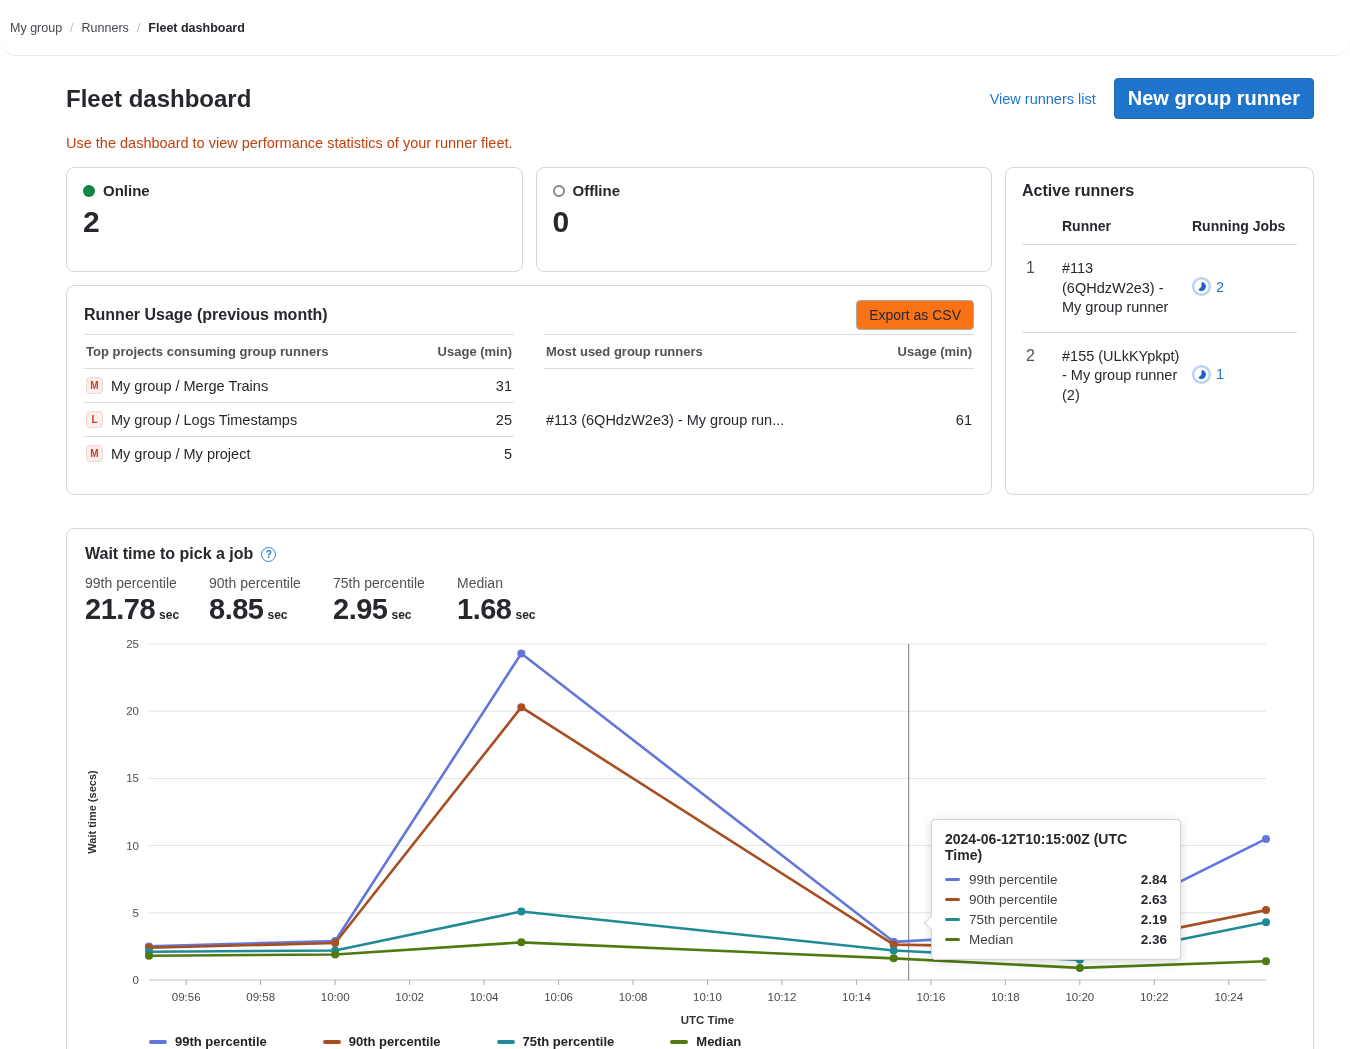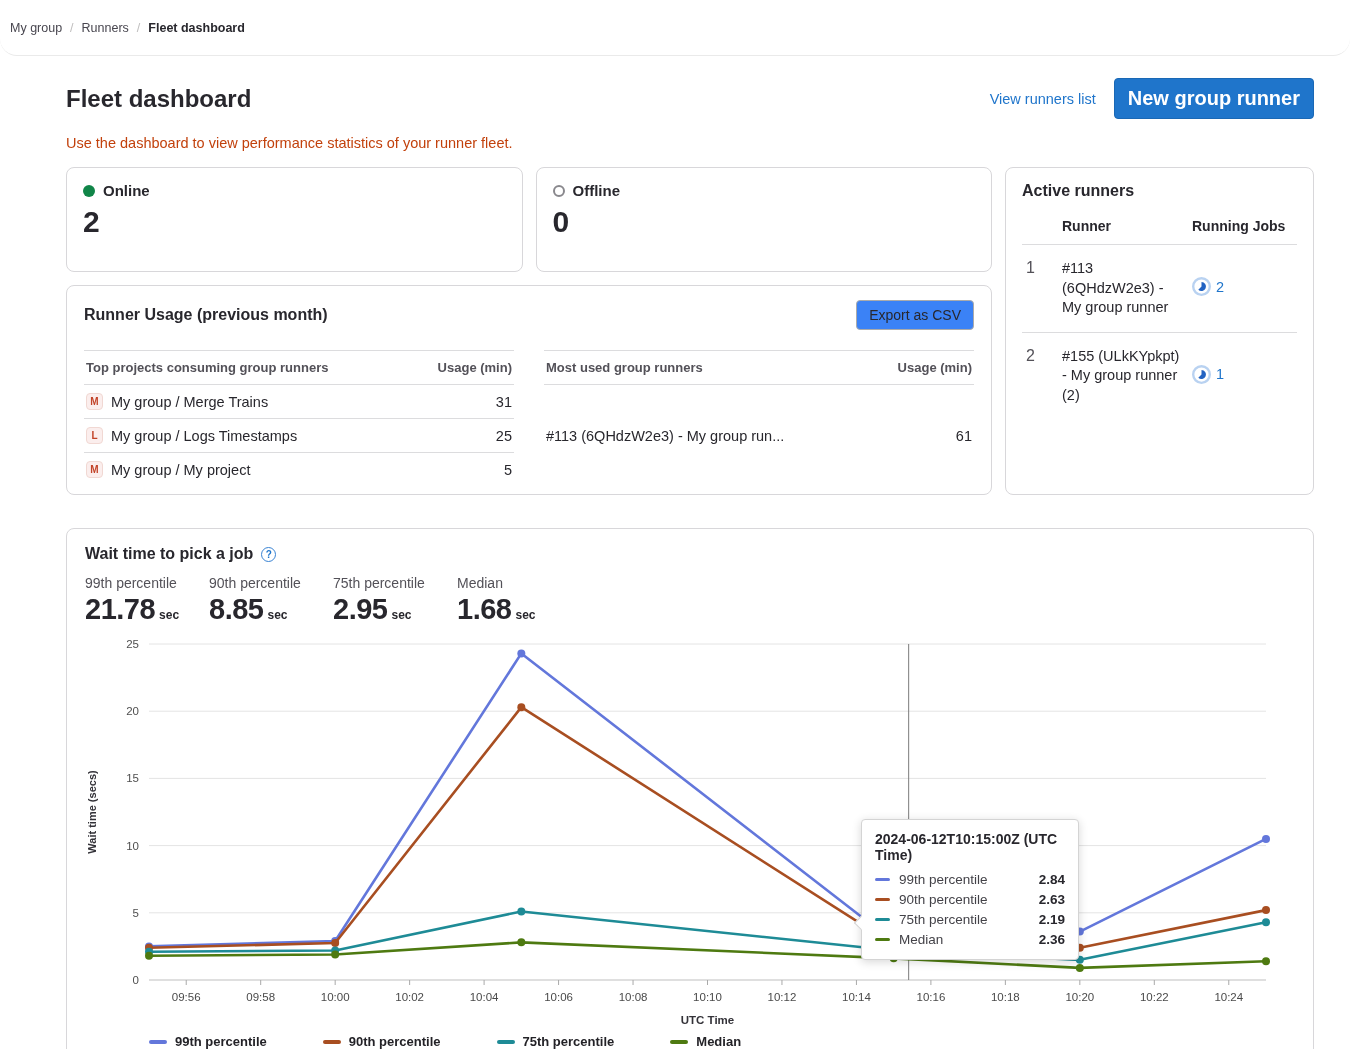--- a/index.html
+++ b/index.html
@@ -42,23 +42,23 @@
   .ar-table td { padding:14px 4px; border-bottom:1px solid #dcdcde; vertical-align:top; }
   .ar-table tr:last-child td { border-bottom:none; }
   .ar-index { color:#535158; font-size:16px; width:36px; }
   .runner-name { width:130px; line-height:1.35; }
   .jobs-cell { white-space:nowrap; }
   .jobs-wrap { display:flex; align-items:center; gap:5px; margin-top:18px; }
   .jobs-count { color:#1f75cb; }
 
   .usage-card { grid-column:1 / span 2; grid-row:2; padding:14px 17px; }
   .usage-head { display:flex; align-items:center; justify-content:space-between; }
-  .secondary-btn { background:#3b82f6; border:1px solid #ababab; border-radius:4px;
+  .secondary-btn { background:#f97316; border:1px solid #ababab; border-radius:4px;
     font-size:14px; color:#28272d; padding:6px 12px; cursor:pointer; }
-  .usage-tables { display:grid; grid-template-columns:1fr 1fr; gap:30px; margin-top:20px; }
+  .usage-tables { display:grid; grid-template-columns:1fr 1fr; gap:30px; margin-top:4px; }
   .u-table { width:100%; border-collapse:collapse; font-size:14.5px; }
   .u-table th { font-size:13px; font-weight:bold; color:#535158; padding:9px 2px;
     border-top:1px solid #dcdcde; border-bottom:1px solid #dcdcde; text-align:left; }
   .u-table th.num, .u-table td.num { text-align:right; }
   .u-table td { padding:8px 2px; border-bottom:1px solid #dcdcde; }
   .u-table tr:last-child td { border-bottom:none; }
   .proj-cell { display:flex; align-items:center; gap:8px; }
   .avatar-chip { width:17px; height:17px; border-radius:4px; background:#fbeeed;
     border:1px solid #f1d8d3; color:#c24328; font-size:10px; font-weight:bold;
     display:flex; align-items:center; justify-content:center; }
@@ -76,21 +76,21 @@
   .stat-value { font-size:29px; font-weight:bold; letter-spacing:-0.5px; }
   .stat-unit { font-size:12px; font-weight:bold; }
 
   .chart-wrap { position:relative; margin-top:10px; }
   .chart-svg { display:block; }
   .chart-legend { display:flex; gap:56px; margin:2px 0 0 64px; }
   .legend-item { display:flex; align-items:center; gap:8px; font-size:13px; font-weight:bold;
     color:#232227; cursor:pointer; }
   .legend-swatch { width:18px; height:4px; border-radius:2px; display:inline-block; }
 
-  .chart-tooltip { position:absolute; left:776px; top:183px; width:218px; background:#fff;
+  .chart-tooltip { position:absolute; left:846px; top:183px; width:250px; background:#fff;
     border:1px solid #d4d4d4; border-radius:4px; box-shadow:0 2px 10px rgba(0,0,0,0.16);
     padding:11px 13px 12px 13px; z-index:5; }
   .tt-arrow { position:absolute; left:-6px; top:98px; width:10px; height:10px; background:#fff;
     border-left:1px solid #d4d4d4; border-bottom:1px solid #d4d4d4; transform:rotate(45deg); }
   .tt-title { font-size:14px; font-weight:bold; margin-bottom:9px; }
   .tt-row { display:flex; align-items:center; gap:9px; margin-top:5px; font-size:13.5px; color:#434248; }
   .tt-swatch { width:15px; height:3px; border-radius:2px; flex:none; }
   .tt-value { margin-left:auto; font-weight:bold; color:#28272d; }
 </style>
 </head>

